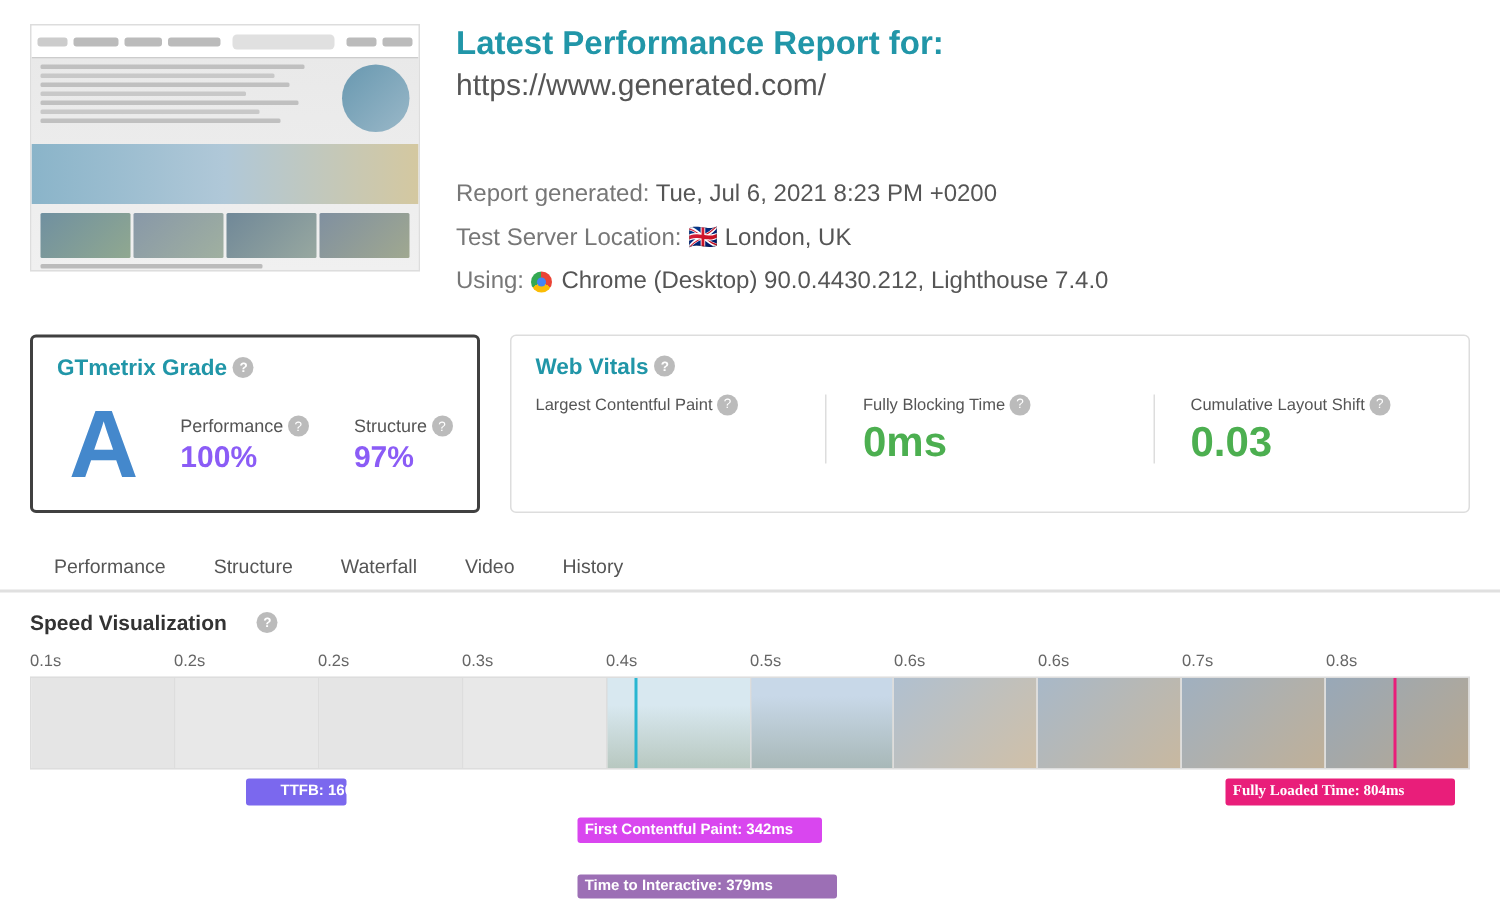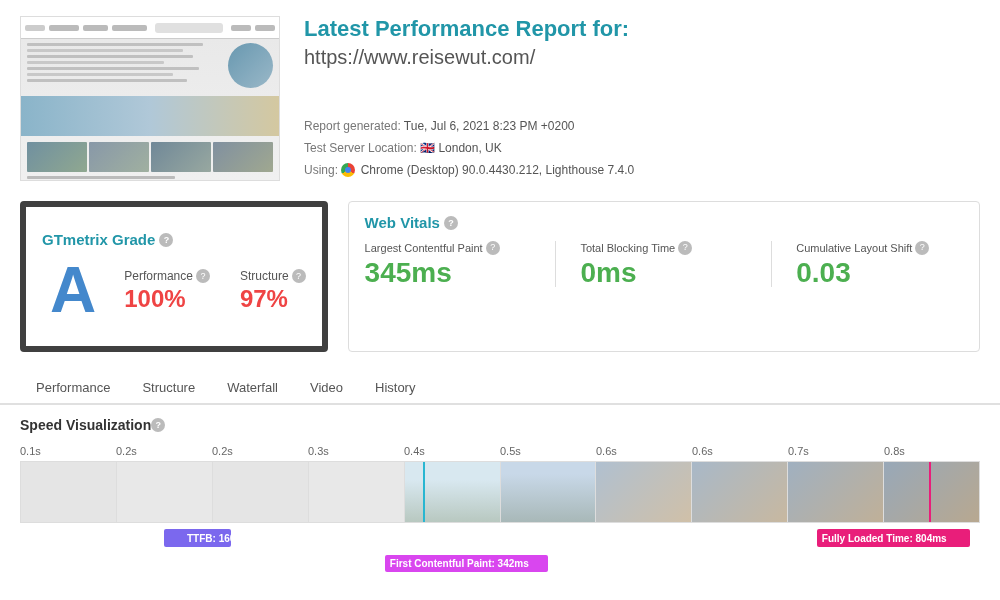--- a/index.html
+++ b/index.html
@@ -109,21 +109,21 @@
       margin-bottom: 4px;
     }
 
     .report-url {
       font-size: 20px;
       color: #555;
       margin-bottom: 12px;
     }
 
     .report-meta {
-      font-size: 12px;
+      font-size: 16px;
       color: #555;
       line-height: 1.8;
       margin-top: 47px;
     }
 
     .report-meta .label {
       color: #777;
     }
 
     .chrome-icon {
@@ -149,23 +149,23 @@
       background: #4285f4;
     }
 
     .grades-section {
       display: flex;
       padding: 8px 20px;
       gap: 20px;
     }
 
     .gtmetrix-grade-box {
-      border: 6px solid #404040;
+      border: 2px solid #404040;
       border-radius: 4px;
-      padding: 24px 16px;
+      padding: 12px 16px;
       min-width: 300px;
     }
 
     .section-title {
       color: #2196a8;
       font-size: 15px;
       font-weight: bold;
       margin-bottom: 10px;
       display: flex;
       align-items: center;
@@ -214,23 +214,23 @@
     .metric-label {
       font-size: 12px;
       color: #555;
       display: flex;
       align-items: center;
       gap: 3px;
       margin-bottom: 4px;
     }
 
     .metric-value {
-      font-size: 24px;
+      font-size: 20px;
       font-weight: bold;
-      color: #ef4444;
+      color: #8b5cf6;
       line-height: 1;
     }
 
     .web-vitals-box {
       border: 1px solid #ddd;
       border-radius: 4px;
       padding: 12px 16px;
       flex: 1;
     }
 
@@ -298,21 +298,21 @@
     .speed-section {
       padding: 12px 20px;
     }
 
     .speed-title {
       font-size: 14px;
       font-weight: bold;
       color: #333;
       display: flex;
       align-items: center;
-      gap: 0;
+      gap: 20px;
       margin-bottom: 12px;
     }
 
     .timeline-ruler {
       display: flex;
       margin-bottom: 4px;
       position: relative;
       padding-left: 0;
     }
 
@@ -367,21 +367,21 @@
       </div>
       <div style="padding:2px 6px;">
         <div class="mock-line" style="width:60%;height:3px;background:#bbb;margin-bottom:2px;"></div>
 
       </div>
     </div>
   </div>
 
   <div class="report-info">
     <div class="report-title">Latest Performance Report for:</div>
-    <div class="report-url">https://www.reisewut.com/</div>
+    <div class="report-url">https://www.generated.com/</div>
     <div class="report-meta">
       <div>
         <span class="label">Report generated:</span>
         <span>Tue, Jul 6, 2021 8:23 PM +0200</span>
       </div>
       <div>
         <span class="label">Test Server Location:</span>
         <span>🇬🇧</span>
         <span>London, UK</span>
       </div>
@@ -426,26 +426,25 @@
     <div class="section-title">
       <span>Web Vitals</span>
       <span class="help-icon">?</span>
     </div>
     <div class="vitals-content">
       <div class="vital-item">
         <div class="vital-label">
           <span>Largest Contentful Paint</span>
           <span class="help-icon">?</span>
         </div>
-        <div class="vital-value">345ms</div>
       </div>
       <div class="vital-divider"></div>
       <div class="vital-item">
         <div class="vital-label">
-          <span>Total Blocking Time</span>
+          <span>Fully Blocking Time</span>
           <span class="help-icon">?</span>
         </div>
         <div class="vital-value">0ms</div>
       </div>
       <div class="vital-divider"></div>
       <div class="vital-item">
         <div class="vital-label">
           <span>Cumulative Layout Shift</span>
           <span class="help-icon">?</span>
         </div>
@@ -512,23 +511,26 @@
       <div style="position:absolute;left:15%;top:2px;width:7%;height:18px;background:#7b68ee;border-radius:2px;display:flex;align-items:center;padding:0 23px;">
         <span style="font-size:10px;color:#fff;font-weight:bold;white-space:nowrap;">TTFB: 160ms</span>
       </div>
 
 
       <div style="position:absolute;left:38%;top:28px;width:17%;height:17px;background:#d946ef;border-radius:2px;display:flex;align-items:center;padding:0 5px;">
         <span style="font-size:10px;color:#fff;font-weight:bold;white-space:nowrap;">First Contentful Paint: 342ms</span>
       </div>
 
 
+      <div style="position:absolute;left:38%;top:66px;width:18%;height:16px;background:#9c6fb5;border-radius:2px;display:flex;align-items:center;padding:0 5px;">
+        <span style="font-size:10px;color:#fff;font-weight:bold;white-space:nowrap;">Time to Interactive: 379ms</span>
+      </div>
 
       <div style="position:absolute;left:38%;top:83px;width:18%;height:16px;background:#0c4a6e;border-radius:2px;display:flex;align-items:center;padding:0 18px;">
         <span style="font-size:10px;color:#fff;font-weight:bold;white-space:nowrap;">Onload Time: 379ms</span>
       </div>
 
-      <div style="position:absolute;right:1%;top:2px;width:16%;height:18px;background:#e91e7a;border-radius:2px;display:flex;align-items:center;padding:0 5px;">
+      <div style="position:absolute;right:1%;top:2px;width:16%;height:18px;background:#e91e7a;border-radius:2px;display:flex;align-items:center;padding:0 5px;font-family:Liberation Serif, serif;">
         <span style="font-size:10px;color:#fff;font-weight:bold;white-space:nowrap;">Fully Loaded Time: 804ms</span>
       </div>
     </div>
   </div>
 </div>
 
 </body></html>

